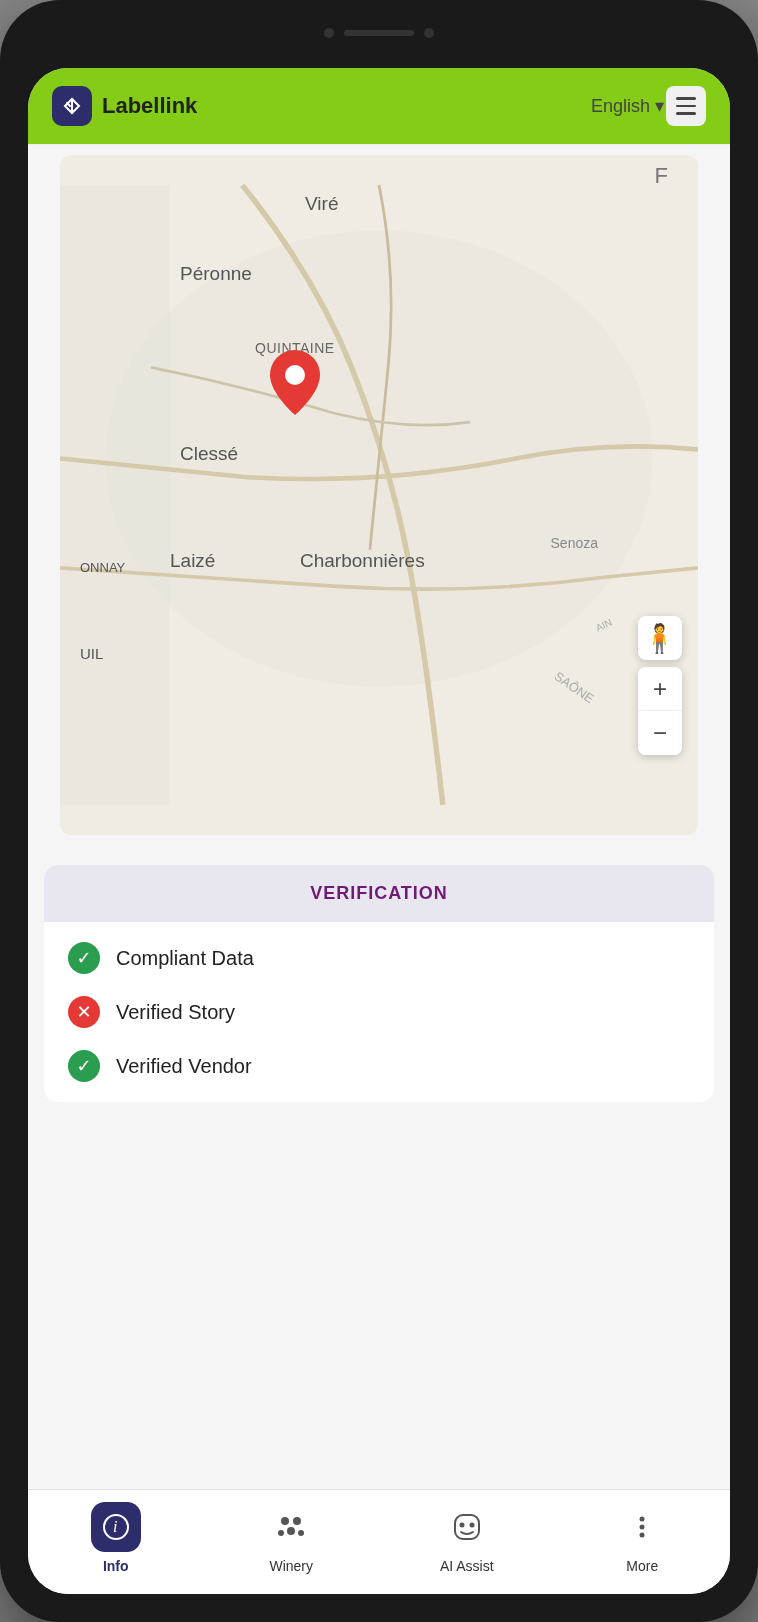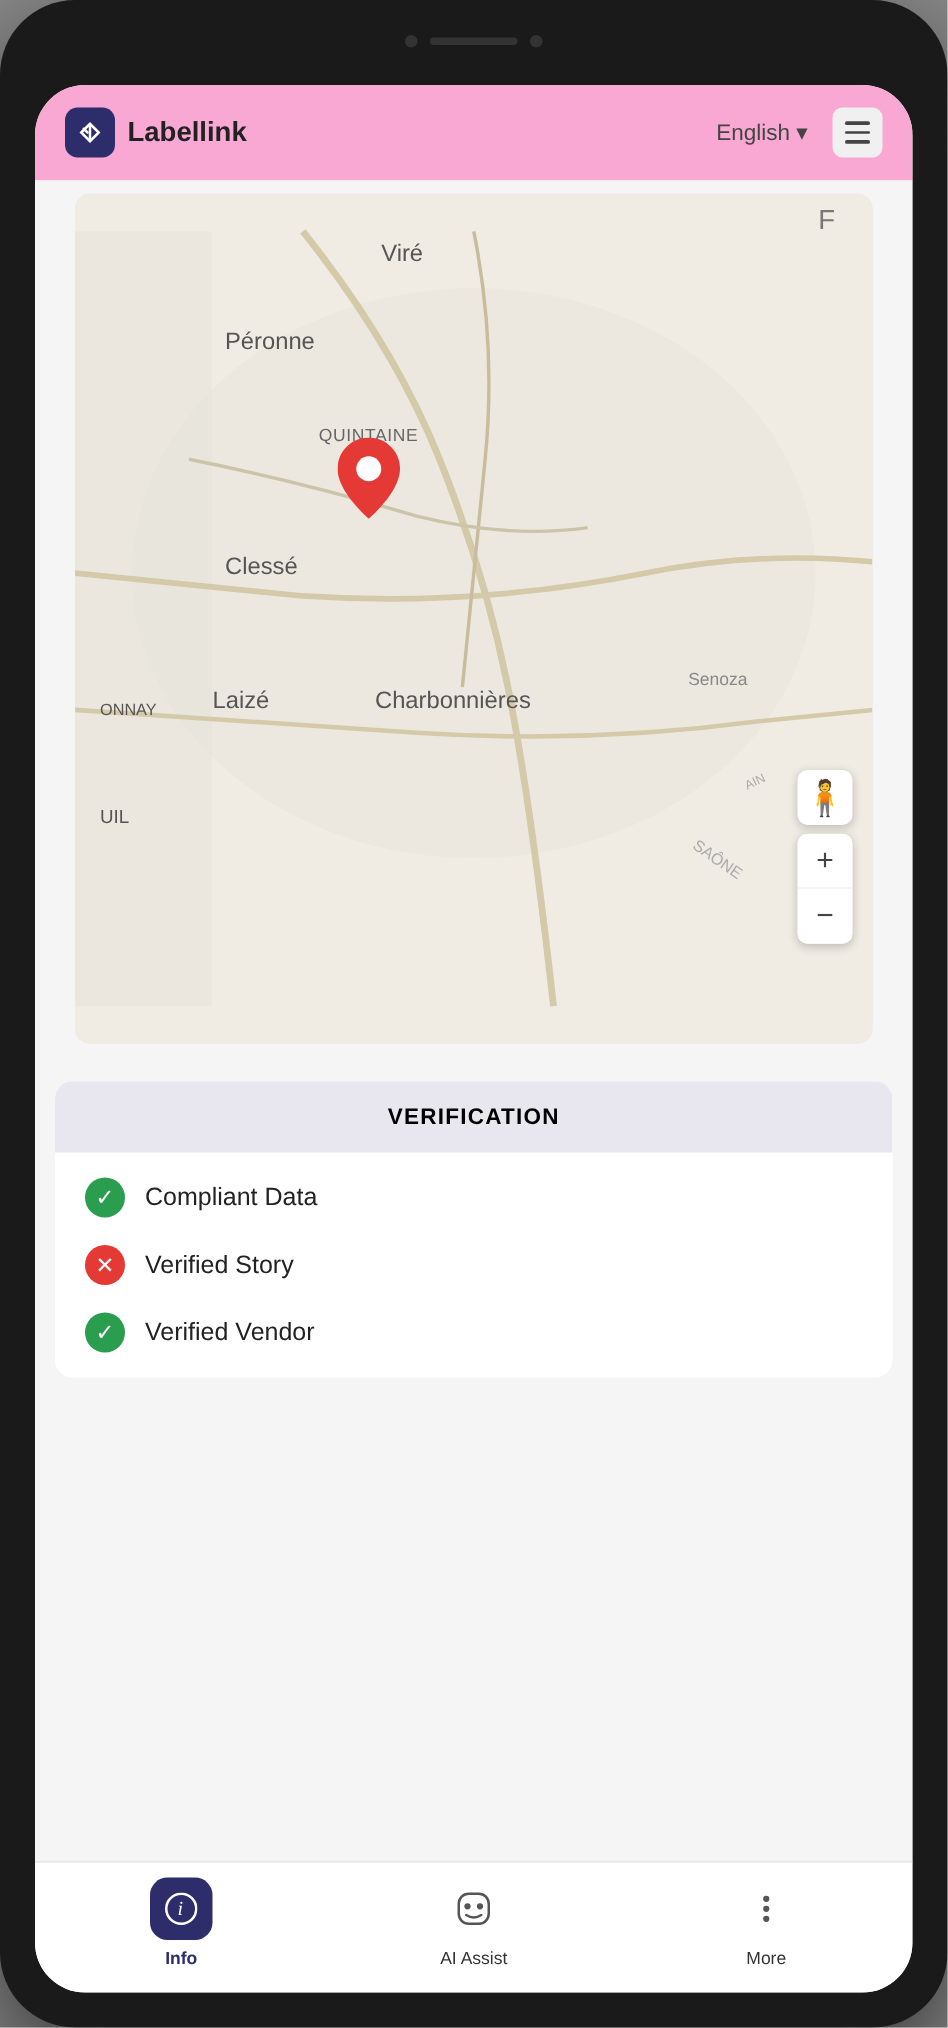--- a/index.html
+++ b/index.html
@@ -57,21 +57,21 @@
     }
     .speaker-bar {
       width: 70px;
       height: 6px;
       background: #333;
       border-radius: 3px;
     }
 
     
     .header {
-      background: #f9a8d4;
+      background: #84cc16;
       display: flex;
       align-items: center;
       justify-content: space-between;
       padding: 18px 24px;
       border-bottom: 1px solid #eee;
       flex-shrink: 0;
     }
     .logo-area {
       display: flex;
       align-items: center;
@@ -89,21 +89,21 @@
       font-size: 18px;
     }
     .logo-text {
       font-size: 22px;
       font-weight: 600;
       color: #222;
     }
     .header-right {
       display: flex;
       align-items: center;
-      gap: 20px;
+      gap: 2px;
     }
     .language-btn {
       font-size: 18px;
       color: #444;
       display: flex;
       align-items: center;
       gap: 5px;
       cursor: pointer;
     }
     .menu-btn {
@@ -226,21 +226,21 @@
       margin-top: 10px;
     }
     .verification-header {
       background: #e8e6ef;
       padding: 18px 24px;
       text-align: center;
     }
     .verification-title {
       font-size: 18px;
       font-weight: 700;
-      color: #000000;
+      color: #701a75;
       letter-spacing: 1px;
       margin-top: 33px;
     }
     .verification-list {
       padding: 20px 24px;
       display: flex;
       flex-direction: column;
       gap: 22px;
     }
     .verification-item {
@@ -443,20 +443,32 @@
         <div class="nav-icon-active">
           <svg width="26" height="26" viewBox="0 0 26 26" fill="none" xmlns="http://www.w3.org/2000/svg">
             <circle cx="13" cy="13" r="12" stroke="white" stroke-width="2" fill="none"></circle>
             <text x="10" y="18" font-size="16" fill="white" font-style="italic" font-family="Georgia,serif">i</text>
           </svg>
         </div>
         <span class="nav-label-active">Info</span>
       </div>
 
 
+      <div class="nav-item">
+        <div class="nav-icon-wrap">
+          <svg width="32" height="32" viewBox="0 0 32 32" fill="none" xmlns="http://www.w3.org/2000/svg">
+            <circle cx="10" cy="10" r="4" fill="#555"></circle>
+            <circle cx="22" cy="10" r="4" fill="#555"></circle>
+            <circle cx="16" cy="20" r="4" fill="#555"></circle>
+            <circle cx="6" cy="22" r="3" fill="#555"></circle>
+            <circle cx="26" cy="22" r="3" fill="#555"></circle>
+          </svg>
+        </div>
+        <span class="nav-label">Winery</span>
+      </div>
 
       <div class="nav-item">
         <div class="nav-icon-wrap">
           <svg width="32" height="32" viewBox="0 0 32 32" fill="none" xmlns="http://www.w3.org/2000/svg">
             <rect x="4" y="4" width="24" height="24" rx="8" stroke="#555" stroke-width="2" fill="none"></rect>
             <circle cx="11" cy="14" r="2.5" fill="#555"></circle>
             <circle cx="21" cy="14" r="2.5" fill="#555"></circle>
             <path d="M10 21 Q16 25 22 21" stroke="#555" stroke-width="2" fill="none" stroke-linecap="round"></path>
           </svg>
         </div>

